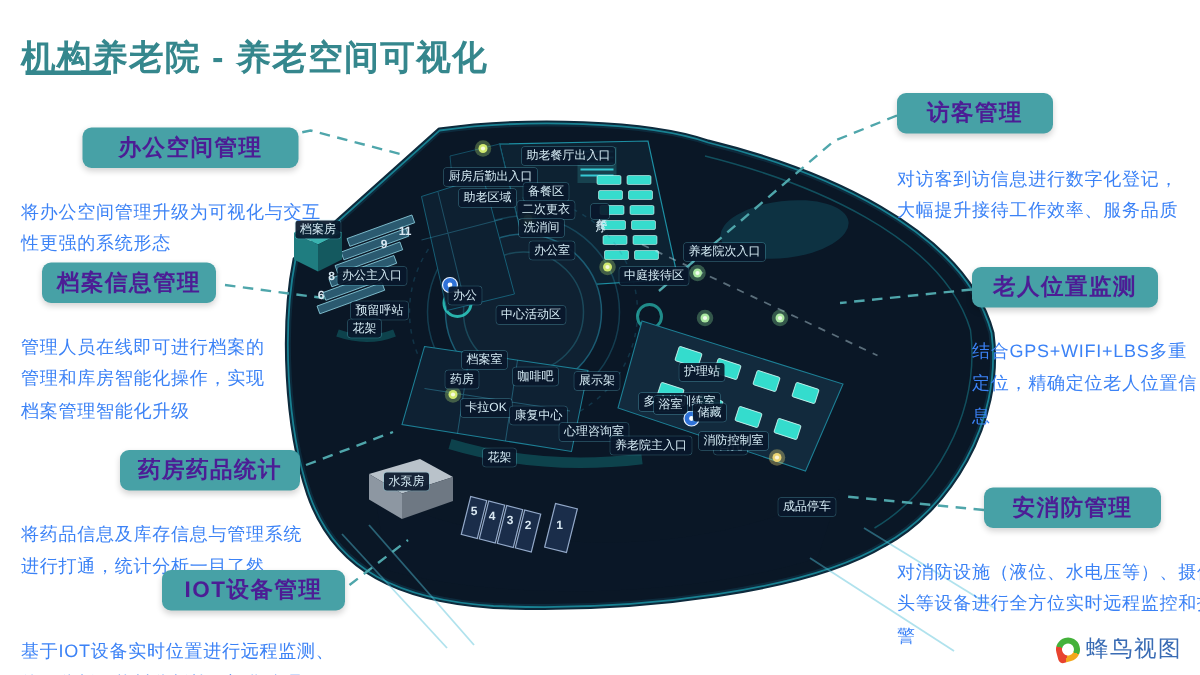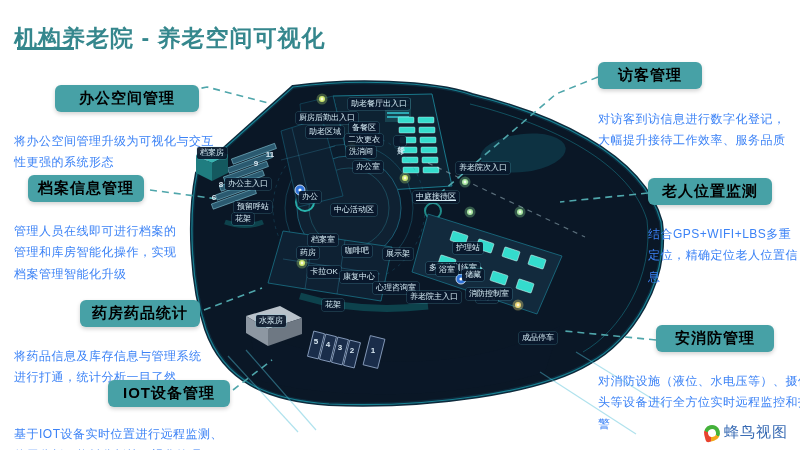--- a/index.html
+++ b/index.html
@@ -5,21 +5,21 @@
   html,body{margin:0;padding:0;background:#fff;}
   .page{position:relative;width:800px;height:450px;background:#ffffff;overflow:hidden;
         font-family:"Liberation Sans",sans-serif;}
   
   .title{position:absolute;left:14px;top:8px;font-size:23px;font-weight:bold;
          color:#35878d;letter-spacing:1px;z-index:6;}
   .title-underline{position:absolute;left:17px;top:47px;width:57px;height:3px;
          background:#35878d;z-index:6;}
   
   .callout-btn{position:absolute;height:27px;border-radius:6px;background:#47a1a6;
-         color:#000000;font-size:15px;font-weight:bold;display:flex;align-items:center;
+         color:#4c1d95;font-size:15px;font-weight:bold;display:flex;align-items:center;
          justify-content:center;letter-spacing:1px;z-index:5;cursor:pointer;
          box-shadow:0 2px 4px rgba(0,0,0,.18);}
   .desc{position:absolute;font-size:12px;color:#3b82f6;line-height:1.78;
          letter-spacing:.5px;z-index:5;}
   
   .map-svg{position:absolute;inset:0;z-index:1;}
   .connector{position:absolute;inset:0;z-index:2;pointer-events:none;}
   .map-labels,.map-nums{position:absolute;inset:0;z-index:3;pointer-events:none;}
   .map-label{position:absolute;transform:translate(-50%,-50%);
          background:rgba(9,24,43,.92);color:#d6ecf5;font-size:8px;line-height:1;
@@ -206,21 +206,21 @@
       <div class="map-label" style="left: 364px; top: 140px;">二次更衣</div>
       <div class="map-label" style="left: 361px; top: 152px;">洗消间</div>
       <div class="map-label" style="left: 368px; top: 167px;">办公室</div>
       <div class="map-label vert" style="left: 400px; top: 141px;">餐厅</div>
       <div class="map-label" style="left: 212px; top: 153px;">档案房</div>
       <div class="map-label" style="left: 248px; top: 184px;">办公主入口</div>
       <div class="map-label" style="left: 253px; top: 207px;">预留呼站</div>
       <div class="map-label" style="left: 243px; top: 219px;">花架</div>
       <div class="map-label" style="left: 310px; top: 197px;">办公</div>
       <div class="map-label" style="left: 354px; top: 210px;">中心活动区</div>
-      <div class="map-label" style="left: 436px; top: 197px; text-decoration: underline;">中庭接待区</div>
+      <div class="map-label" style="left: 436px; top: 184px;">中庭接待区</div>
       <div class="map-label" style="left: 483px; top: 168px;">养老院次入口</div>
       <div class="map-label" style="left: 453px; top: 222px; margin-top: 46px;">多功能训练室</div>
       <div class="map-label" style="left: 468px; top: 248px;">护理站</div>
       <div class="map-label" style="left: 487px; top: 261px; margin-top: 36px;">日托</div>
       <div class="map-label" style="left: 447px; top: 270px;">浴室</div>
       <div class="map-label" style="left: 473px; top: 275px;">储藏</div>
       <div class="map-label" style="left: 398px; top: 254px;">展示架</div>
       <div class="map-label" style="left: 323px; top: 240px;">档案室</div>
       <div class="map-label" style="left: 308px; top: 253px;">药房</div>
       <div class="map-label" style="left: 357px; top: 251px;">咖啡吧</div>

